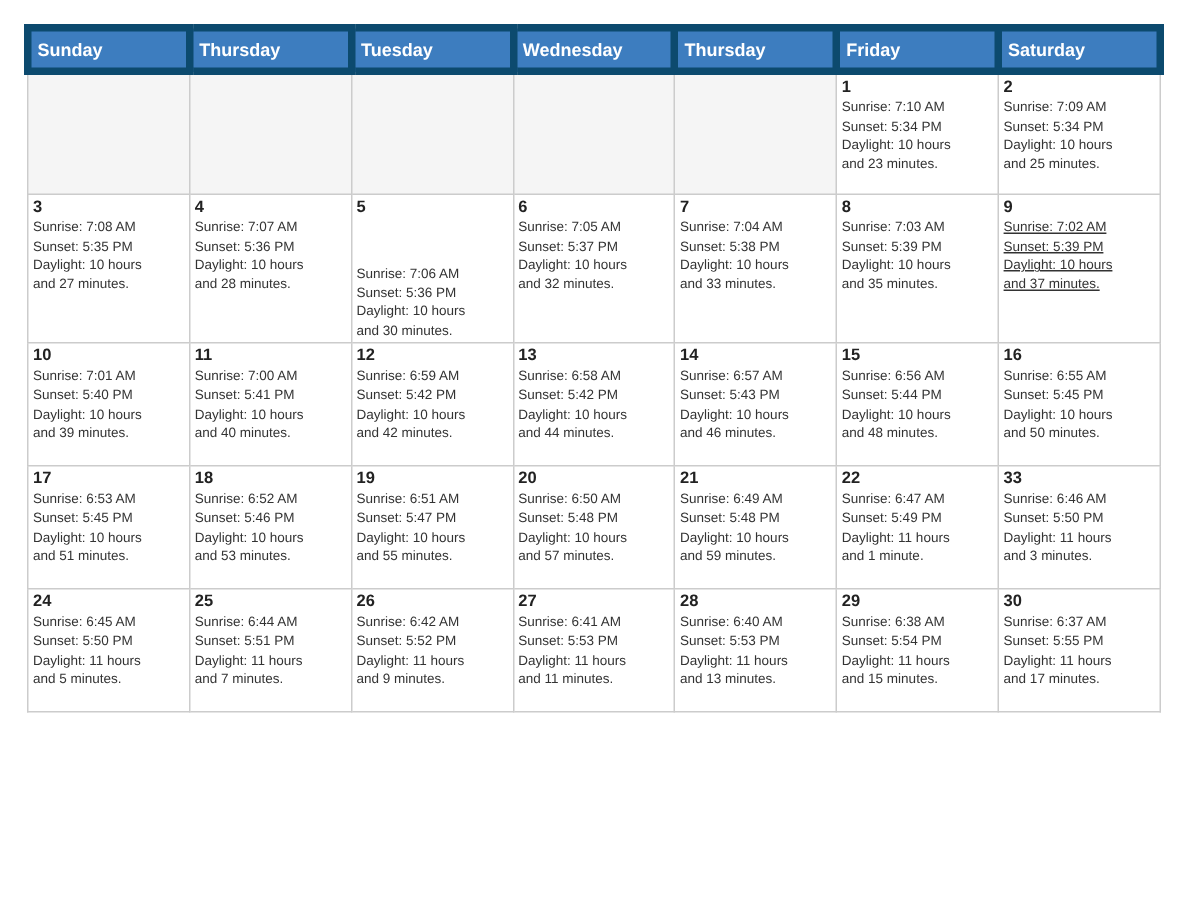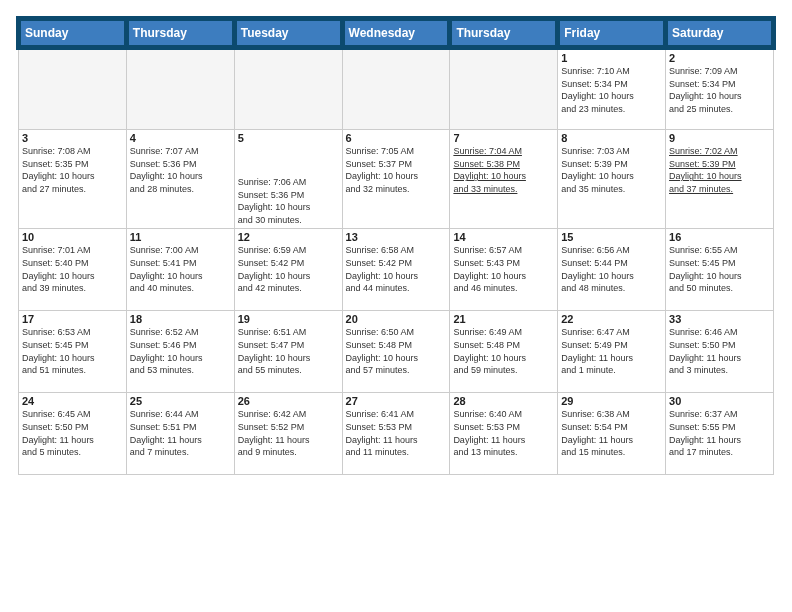--- a/index.html
+++ b/index.html
@@ -142,21 +142,21 @@
           </td>
           <td>
             <span class="day-number">6</span>
             <div class="day-info" style="white-space: pre-line;">Sunrise: 7:05 AM
 Sunset: 5:37 PM
 Daylight: 10 hours
 and 32 minutes.</div>
           </td>
           <td>
             <span class="day-number">7</span>
-            <div class="day-info" style="white-space: pre-line; text-decoration: underline;">Sunrise: 7:04 AM
+            <div class="day-info" style="white-space: pre-line;">Sunrise: 7:04 AM
 Sunset: 5:38 PM
 Daylight: 10 hours
 and 33 minutes.</div>
           </td>
           <td>
             <span class="day-number">8</span>
             <div class="day-info" style="white-space: pre-line;">Sunrise: 7:03 AM
 Sunset: 5:39 PM
 Daylight: 10 hours
 and 35 minutes.</div>

